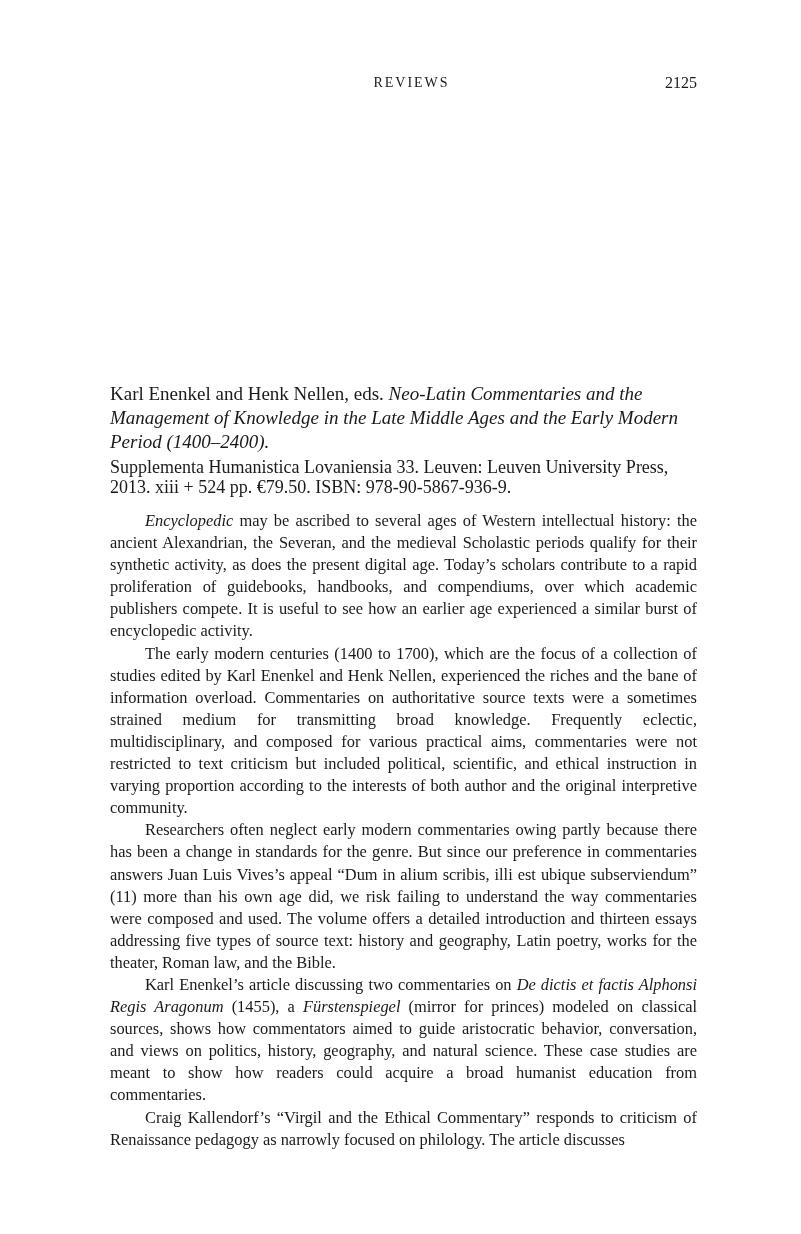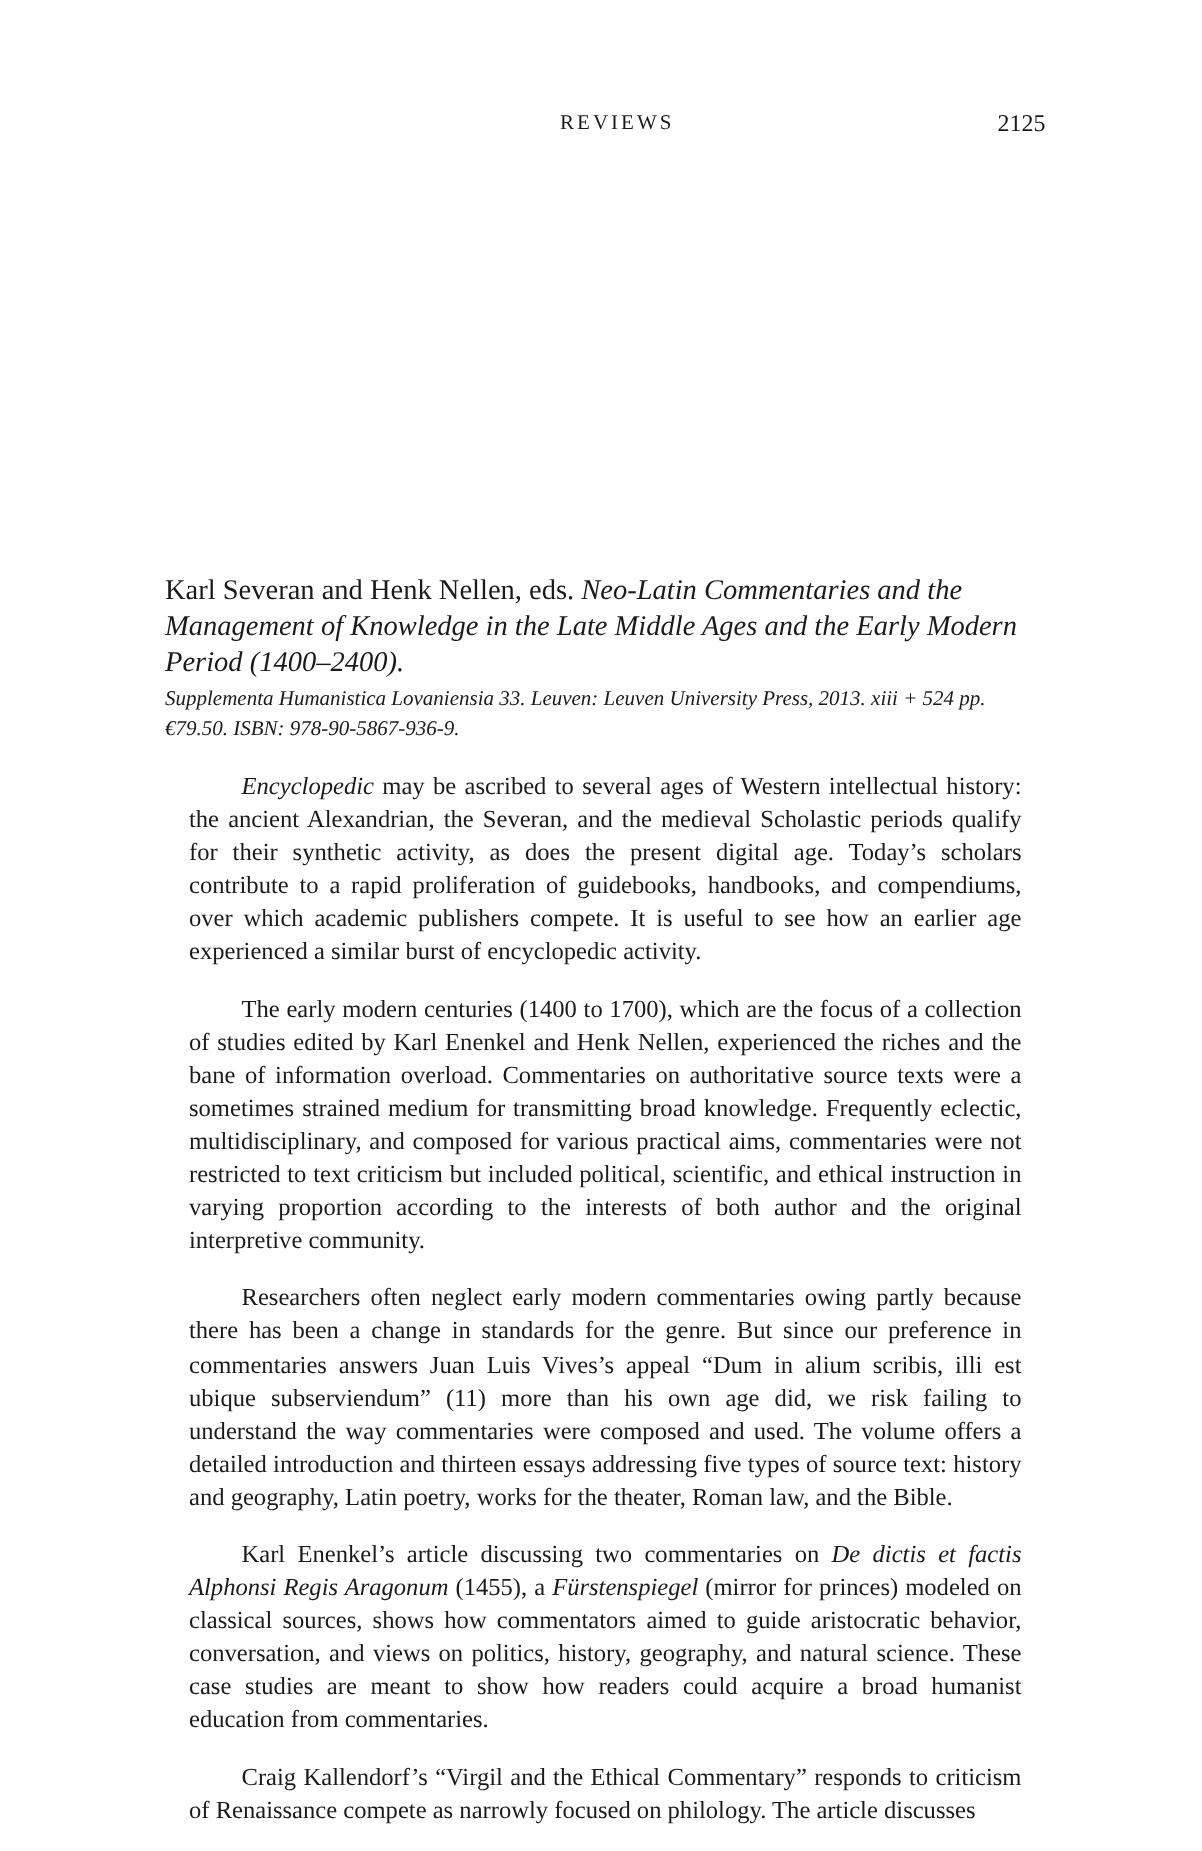--- a/index.html
+++ b/index.html
@@ -44,50 +44,49 @@
       left: 110px;
       width: 587px;
     }
     .citation {
       font-size: 19px;
       line-height: 24px;
       margin: 0;
     }
     .citation i { font-style: italic; }
     .pubinfo {
-      font-size: 14px;
+      font-size: 18px;
       line-height: 20px;
       margin: 3px 0 0 0;
-      font-style: italic;
     }
     .body-text {
       margin-top: 13px;
       font-size: 16.4px;
       line-height: 22.1px;
       text-align: justify;
       hyphens: none;
     }
     .body-text p {
-      margin: 16px;
+      margin: 0;
       text-indent: 35px;
     }
     .body-text i { font-style: italic; }
   </style>
 </head>
 <body>
 
 <div class="running-head">
   <span class="section">REVIEWS</span>
   <span class="folio">2125</span>
 </div>
 
 <article class="review">
-  <p class="citation"><span>Karl Severan and Henk Nellen, eds.</span> <i>Neo-Latin Commentaries and the Management of Knowledge in the Late Middle Ages and the Early Modern Period (1400–2400).</i></p>
+  <p class="citation"><span>Karl Enenkel and Henk Nellen, eds.</span> <i>Neo-Latin Commentaries and the Management of Knowledge in the Late Middle Ages and the Early Modern Period (1400–2400).</i></p>
   <p class="pubinfo">Supplementa Humanistica Lovaniensia 33. Leuven: Leuven University Press, 2013. xiii + 524 pp. €79.50. ISBN: 978-90-5867-936-9.</p>
 
   <div class="body-text">
     <p><i>Encyclopedic</i><span> may be ascribed to several ages of Western intellectual history: the ancient Alexandrian, the Severan, and the medieval Scholastic periods qualify for their synthetic activity, as does the present digital age. Today’s scholars contribute to a rapid proliferation of guidebooks, handbooks, and compendiums, over which academic publishers compete. It is useful to see how an earlier age experienced a similar burst of encyclopedic activity.</span></p>
     <p>The early modern centuries (1400 to 1700), which are the focus of a collection of studies edited by Karl Enenkel and Henk Nellen, experienced the riches and the bane of information overload. Commentaries on authoritative source texts were a sometimes strained medium for transmitting broad knowledge. Frequently eclectic, multidisciplinary, and composed for various practical aims, commentaries were not restricted to text criticism but included political, scientific, and ethical instruction in varying proportion according to the interests of both author and the original interpretive community.</p>
     <p>Researchers often neglect early modern commentaries owing partly because there has been a change in standards for the genre. But since our preference in commentaries answers Juan Luis Vives’s appeal “Dum in alium scribis, illi est ubique subserviendum” (11) more than his own age did, we risk failing to understand the way commentaries were composed and used. The volume offers a detailed introduction and thirteen essays addressing five types of source text: history and geography, Latin poetry, works for the theater, Roman law, and the Bible.</p>
     <p><span>Karl Enenkel’s article discussing two commentaries on </span><i>De dictis et factis Alphonsi Regis Aragonum</i><span> (1455), a </span><i>Fürstenspiegel</i><span> (mirror for princes) modeled on classical sources, shows how commentators aimed to guide aristocratic behavior, conversation, and views on politics, history, geography, and natural science. These case studies are meant to show how readers could acquire a broad humanist education from commentaries.</span></p>
-    <p>Craig Kallendorf’s “Virgil and the Ethical Commentary” responds to criticism of Renaissance compete as narrowly focused on philology. The article discusses</p>
+    <p>Craig Kallendorf’s “Virgil and the Ethical Commentary” responds to criticism of Renaissance pedagogy as narrowly focused on philology. The article discusses</p>
   </div>
 </article>
 
 </body></html>

